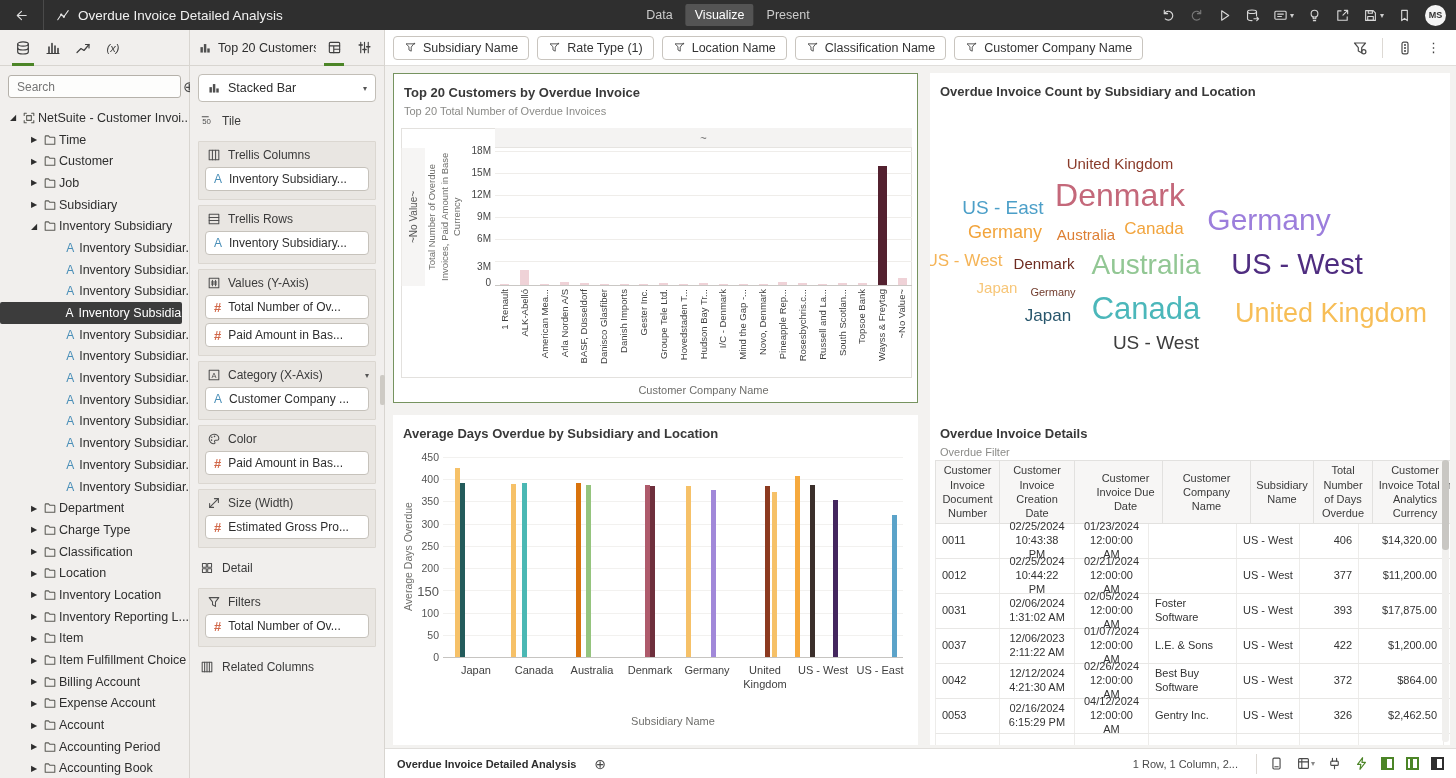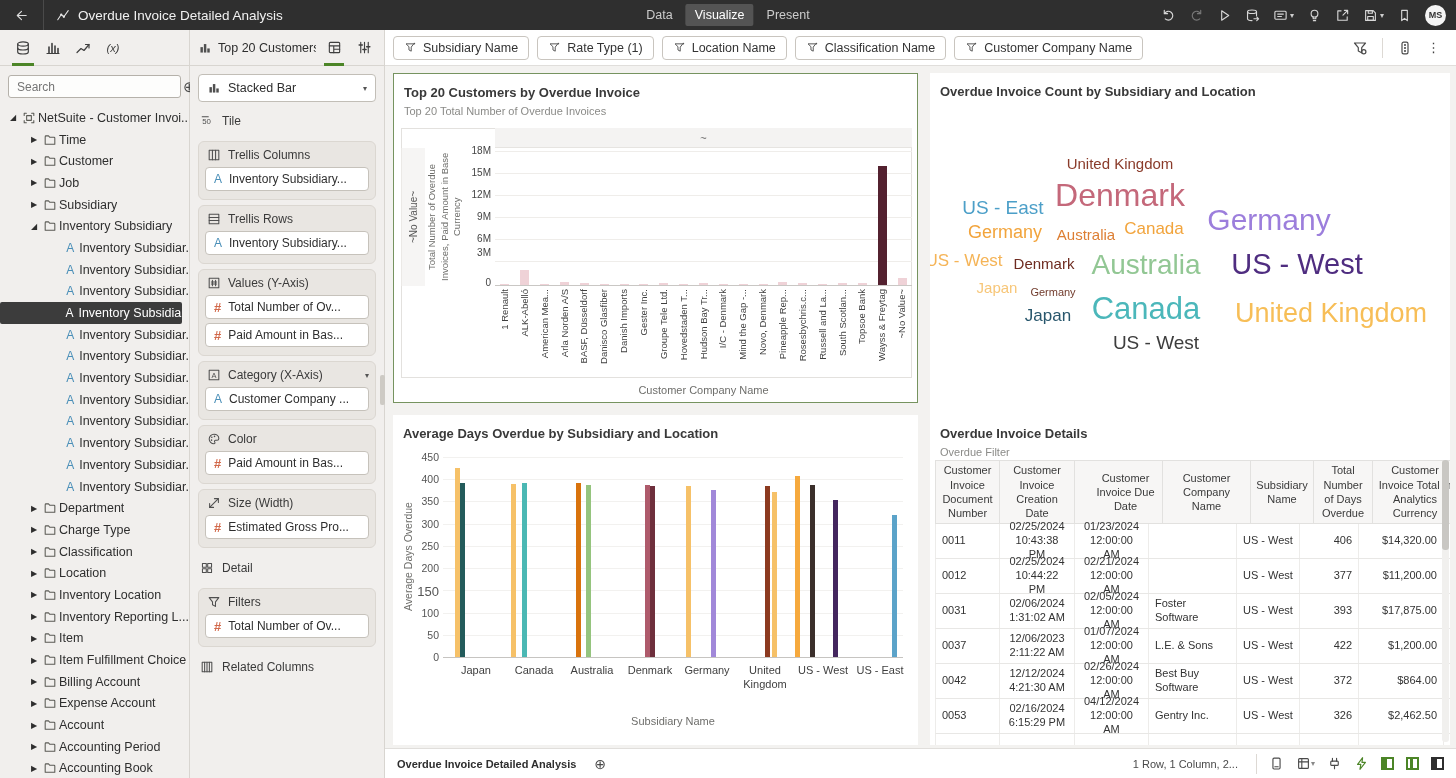--- a/index.html
+++ b/index.html
@@ -43,21 +43,21 @@
   
   .grammarpanel { width:195px; background:#F1EFED; border-right:1px solid #D8D5D0; display:flex; flex-direction:column; position:relative; }
   .gheader { height:36px; border-bottom:1px solid #D8D5D0; display:flex; align-items:center; padding:0 8px; gap:6px; flex-shrink:0; }
   .gtitle { font-size:12.5px; color:#2E2E2E; flex:1; white-space:nowrap; overflow:hidden; }
   .ghic { width:24px; height:35px; display:flex; align-items:center; justify-content:center; color:#3F3F3F; position:relative; cursor:pointer; }
   .ghic.active:after { content:""; position:absolute; bottom:-1px; left:2px; right:2px; height:3px; background:#4C8527; }
   .gbody { flex:1; overflow:hidden; padding:8px 8px 0 8px; }
   .vizdrop { height:28px; background:#FFF; border:1px solid #C2BEB7; border-radius:4px; display:flex; align-items:center; gap:7px; padding:0 8px; font-size:12.5px; color:#2E2E2E; cursor:pointer; margin-bottom:4px; }
   .vizdrop .dcaret { margin-left:auto; font-size:8px; color:#555; }
   .gplain { height:30px; display:flex; align-items:center; gap:8px; font-size:12px; color:#3A3A3A; padding-left:2px; }
-  .gsection { background:#E9E6E2; border:1px solid #DBD7D1; border-radius:6px; padding:6px 6px 8px 6px; margin:5px 0; }
+  .gsection { background:#E9E6E2; border:1px solid #DBD7D1; border-radius:1px; padding:6px 6px 8px 6px; margin:5px 0; }
   .gsec-head { display:flex; align-items:center; gap:7px; font-size:12px; color:#3A3A3A; margin-bottom:5px; padding-left:2px; }
   .gsec-head .scaret { margin-left:auto; font-size:8px; color:#555; }
   .gpill { background:#FFF; border:1px solid #C6C2BB; border-radius:4px; height:24px; display:flex; align-items:center; gap:7px; padding:0 8px; font-size:12px; color:#2E2E2E; margin-top:4px; cursor:pointer; white-space:nowrap; overflow:hidden; }
   .picon-a { color:#4A8FB8; font-size:12px; }
   .picon-m { color:#D2694B; font-size:13px; font-weight:bold; }
   .gsic { color:#4F4F4F; display:flex; }
   .resize-handle { position:absolute; right:-1px; top:345px; width:5px; height:30px; background:#CDCAC4; border-radius:2px; cursor:col-resize; }
 
   
   .canvascol { flex:1; display:flex; flex-direction:column; min-width:0; }
@@ -716,21 +716,21 @@
       <div class="abs" style="left: 7px; top: 54px; width: 511px; height: 250px; border: 1px solid rgb(227, 225, 222);"></div>
           <div class="abs t-strip" style="left: 101px; top: 54px; width: 417px; height: 20px;">~</div>
           <div class="abs vlabel" style="left: 7px; top: 74px; width: 24px; height: 138px; background: rgb(246, 245, 244); font-size: 10px; color: rgb(85, 85, 85); border-right: 1px solid rgb(235, 233, 230);">~No Value~</div>
           <div class="abs vlabel" style="left: 31px; top: 74px; height: 138px; width: 40px; font-size: 9.5px; color: rgb(110, 110, 107); line-height: 1.3;">Total Number of Overdue Invoices, Paid Amount in Base Currency</div>
           <div class="abs" style="left: 71px; top: 74px; width: 30px; height: 138px;">
             <span class="ytick" style="top: -3px;">18M</span>
             <span class="ytick" style="top: 19px;">15M</span>
             <span class="ytick" style="top: 41px;">12M</span>
             <span class="ytick" style="top: 63px;">9M</span>
             <span class="ytick" style="top: 85px;">6M</span>
-            <span class="ytick" style="top: 99px;">3M</span>
+            <span class="ytick" style="top: 113px;">3M</span>
             <span class="ytick" style="top: 129px;">0</span>
           </div>
           <div class="abs" style="left: 101px; top: 74px; width: 417px; height: 138px; border-bottom: 1px solid rgb(201, 199, 196);">
             <div class="gridline" style="top: 3px;"></div>
             <div class="gridline" style="top: 25px;"></div>
             <div class="gridline" style="top: 47px;"></div>
             <div class="gridline" style="top: 69px;"></div>
             <div class="gridline" style="top: 91px;"></div>
             <div class="gridline" style="top: 113px;"></div>
             <div class="bar" style="left: 5.42857px; width: 9px; height: 1.5px; background: rgb(239, 210, 215);"></div>

